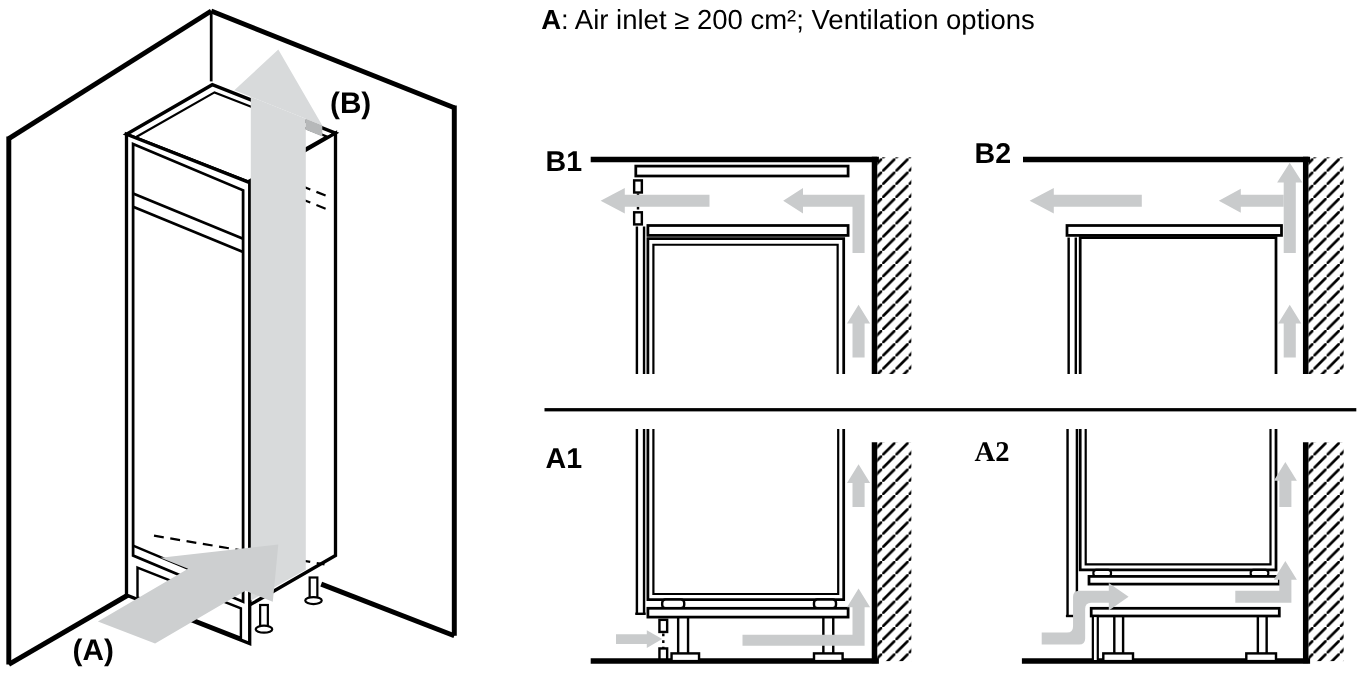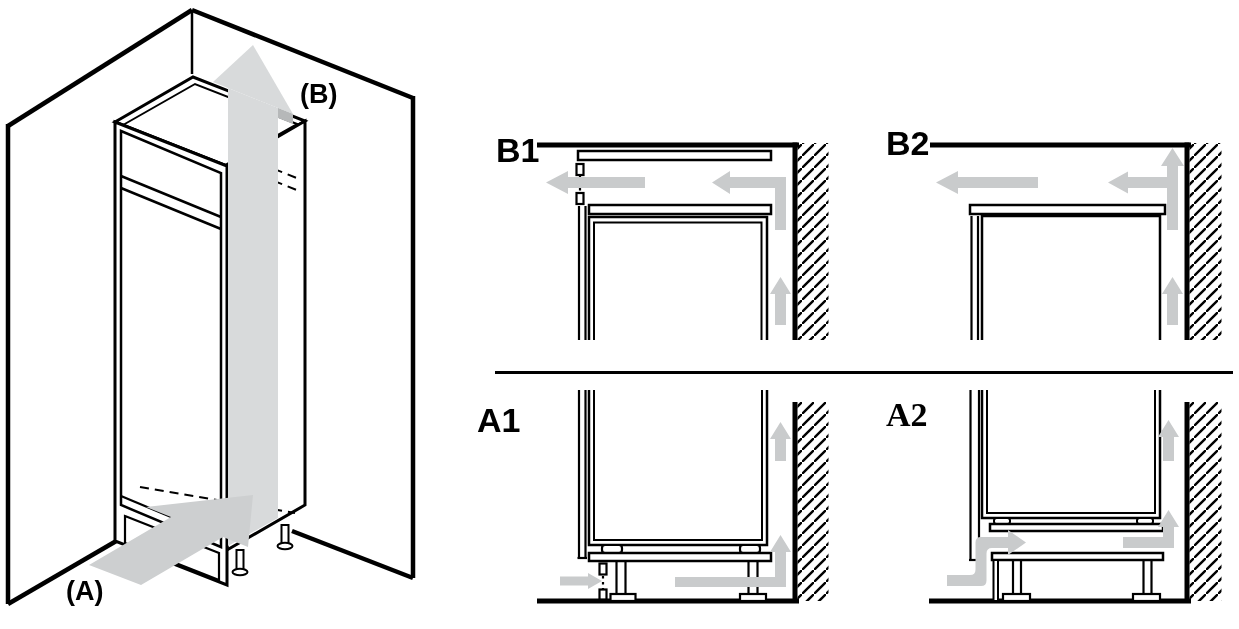--- a/index.html
+++ b/index.html
@@ -2,21 +2,21 @@
 <html><head>
 <meta charset="utf-8">
 <style>
   html,body{margin:0;padding:0;background:#fff;}
   .stage{position:relative;width:1239px;height:629px;background:#fff;overflow:hidden;
          font-family:"Liberation Sans",sans-serif;color:#000;}
   .abs{position:absolute;}
   .legend{left:492px;top:3px;width:745px;}
   .legend-line{font-size:25px;line-height:31px;white-space:nowrap;}
   .legend-key{font-weight:bold;}
-  .opt-label{font-size:34px;font-weight:bold;z-index:5;}
+  .opt-label{font-size:26px;font-weight:bold;z-index:5;}
   .iso-label{font-size:27px;font-weight:bold;z-index:5;}
   .divider{left:495px;top:371px;width:738px;height:3px;background:#000;}
   svg{display:block;}
 </style>
 </head>
 <body>
 
 <div class="stage">
 
   <div class="abs" style="left:0;top:0;width:480px;height:629px;">
@@ -60,20 +60,21 @@
         <polygon points="293,114 278,108 278,118 293,124" fill="#b6b8b9"></polygon>
       </g>
 
       <polygon points="89,565 171,517 146,507 253,495 248,547 223,537 141,585" fill="#cdcfd0"></polygon>
     </svg>
     <span class="abs iso-label" style="left:300px;top:79px;">(B)</span>
     <span class="abs iso-label" style="left:66px;top:576px;">(A)</span>
   </div>
 
   <div class="abs legend">
+    <div class="legend-line"><span class="legend-key">A</span><span>: Air inlet ≥ 200 cm²; Ventilation options</span></div>
   </div>
 
   <span class="abs opt-label" style="left:496px;top:131px;">B1</span>
   <div class="abs" style="left:490px;top:120px;">
     <svg width="350" height="245" viewBox="0 0 350 245">
       <defs>
         <pattern id="pb1" width="12" height="12" patternUnits="userSpaceOnUse">
           <line x1="0" y1="12" x2="12" y2="0" stroke="#000" stroke-width="2.4"></line>
         </pattern>
       </defs>
@@ -120,21 +121,21 @@
         <polygon points="66,62.5 88,51 88,57 168,57 168,68 88,68 88,74"></polygon>
         <polygon points="302.5,28 314,46 308,46 308,110 297,110 297,46 291,46"></polygon>
         <polygon points="238,62.5 258,51.5 258,57 297,57 297,68 258,68 258,73.5"></polygon>
         <polygon points="302.5,157 313,174 308,174 308,205 297,205 297,174 292,174"></polygon>
       </g>
     </svg>
   </div>
 
   <div class="abs divider"></div>
 
-  <span class="abs opt-label" style="left:477px;top:401px;text-align:right;">A1</span>
+  <span class="abs opt-label" style="left:496px;top:401px;text-align:right;">A1</span>
   <div class="abs" style="left:490px;top:390px;">
     <svg width="350" height="239" viewBox="0 0 350 239">
       <defs>
         <pattern id="pa1" width="12" height="12" patternUnits="userSpaceOnUse">
           <line x1="0" y1="12" x2="12" y2="0" stroke="#000" stroke-width="2.4"></line>
         </pattern>
       </defs>
       <rect x="307.5" y="12" width="31" height="199" fill="url(#pa1)"></rect>
       <g stroke="#000" fill="none">
         <line x1="305" y1="12" x2="305" y2="213" stroke-width="5"></line>

